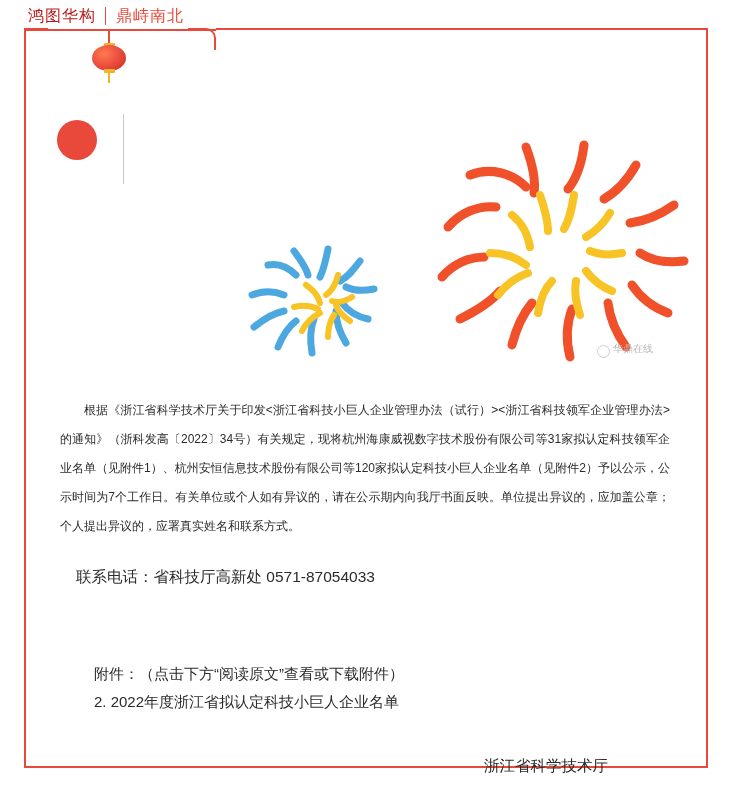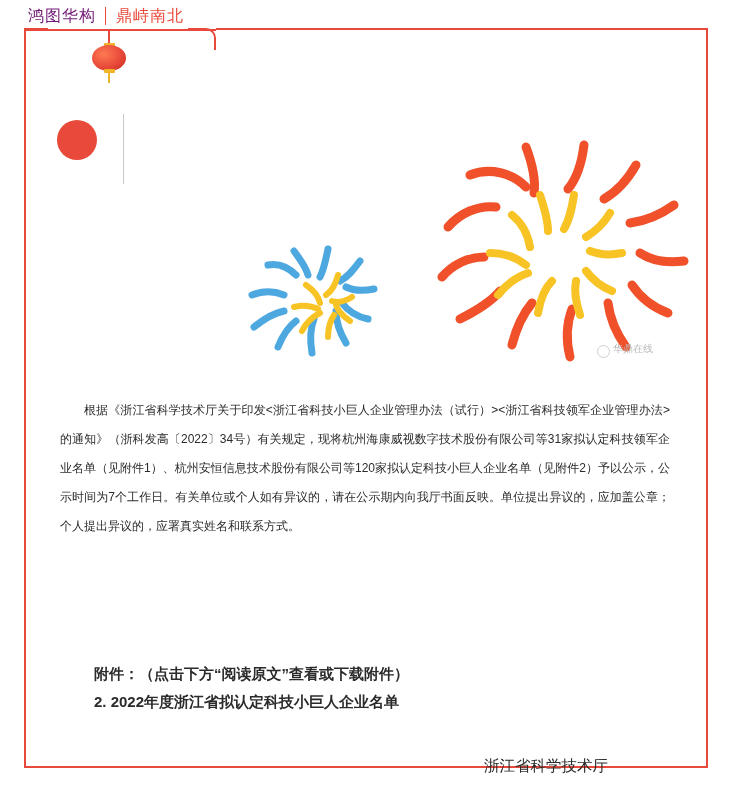--- a/index.html
+++ b/index.html
@@ -20,21 +20,21 @@
     position: absolute;
     top: 0; left: 0;
     width: 731px;
     height: 40px;
   }
   .header-title {
     position: absolute;
     top: 6px;
     left: 28px;
     font-size: 16px;
-    color: #701a75;
+    color: #b91c1c;
     letter-spacing: 1px;
     white-space: nowrap;
   }
   .header-sep {
     position: absolute;
     top: 7px;
     left: 105px;
     width: 1px;
     height: 18px;
     background: #e8493a;
@@ -217,21 +217,21 @@
   .contact div { white-space: nowrap; }
 
   .attach {
     position: absolute;
     top: 660px;
     left: 94px;
     font-size: 15px;
     line-height: 28px;
     color: #2b2b2b;
   }
-  .attach div { white-space: nowrap; font-weight: bold; }
+  .attach div { white-space: nowrap; }
 
   .signature {
     position: absolute;
     top: 756px;
     left: 484px;
     font-size: 15.5px;
     color: #2b2b2b;
     white-space: nowrap;
     font-family: Liberation Serif, serif;
   }
@@ -320,20 +320,21 @@
   </svg>
 </div>
 <div class="watermark-mark"></div>
 <div class="watermark">华鼎在线</div>
 
 <div class="body-text">
   <p>根据《浙江省科学技术厅关于印发&lt;浙江省科技小巨人企业管理办法（试行）&gt;&lt;浙江省科技领军企业管理办法&gt;的通知》（浙科发高〔2022〕34号）有关规定，现将杭州海康威视数字技术股份有限公司等31家拟认定科技领军企业名单（见附件1）、杭州安恒信息技术股份有限公司等120家拟认定科技小巨人企业名单（见附件2）予以公示，公示时间为7个工作日。有关单位或个人如有异议的，请在公示期内向我厅书面反映。单位提出异议的，应加盖公章；个人提出异议的，应署真实姓名和联系方式。</p>
 </div>
 
 <div class="contact">
+  <div>联系电话：省科技厅高新处  0571-87054033</div>
 </div>
 
 <div class="attach">
   <div>附件：（点击下方“阅读原文”查看或下载附件）</div>
   <div>2. 2022年度浙江省拟认定科技小巨人企业名单</div>
 </div>
 
 <div class="signature">浙江省科学技术厅</div>
 
 </body></html>

